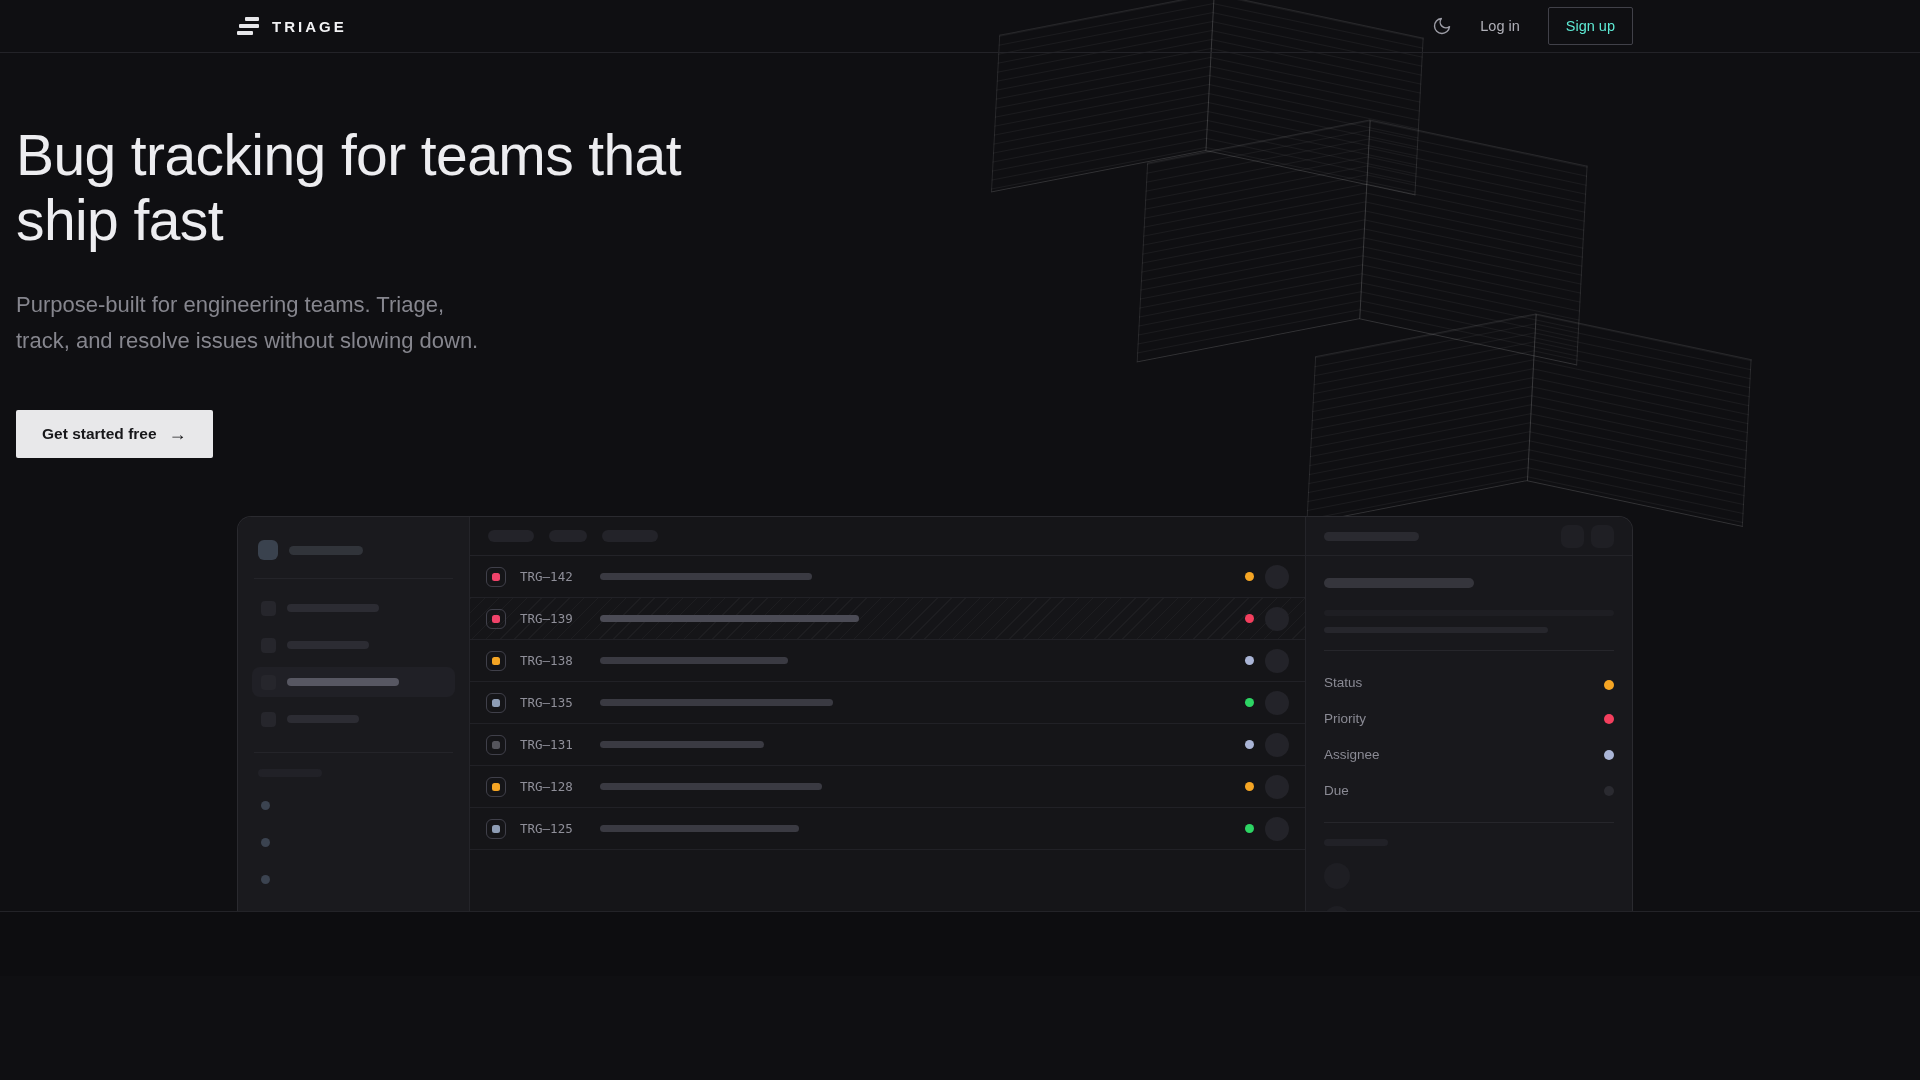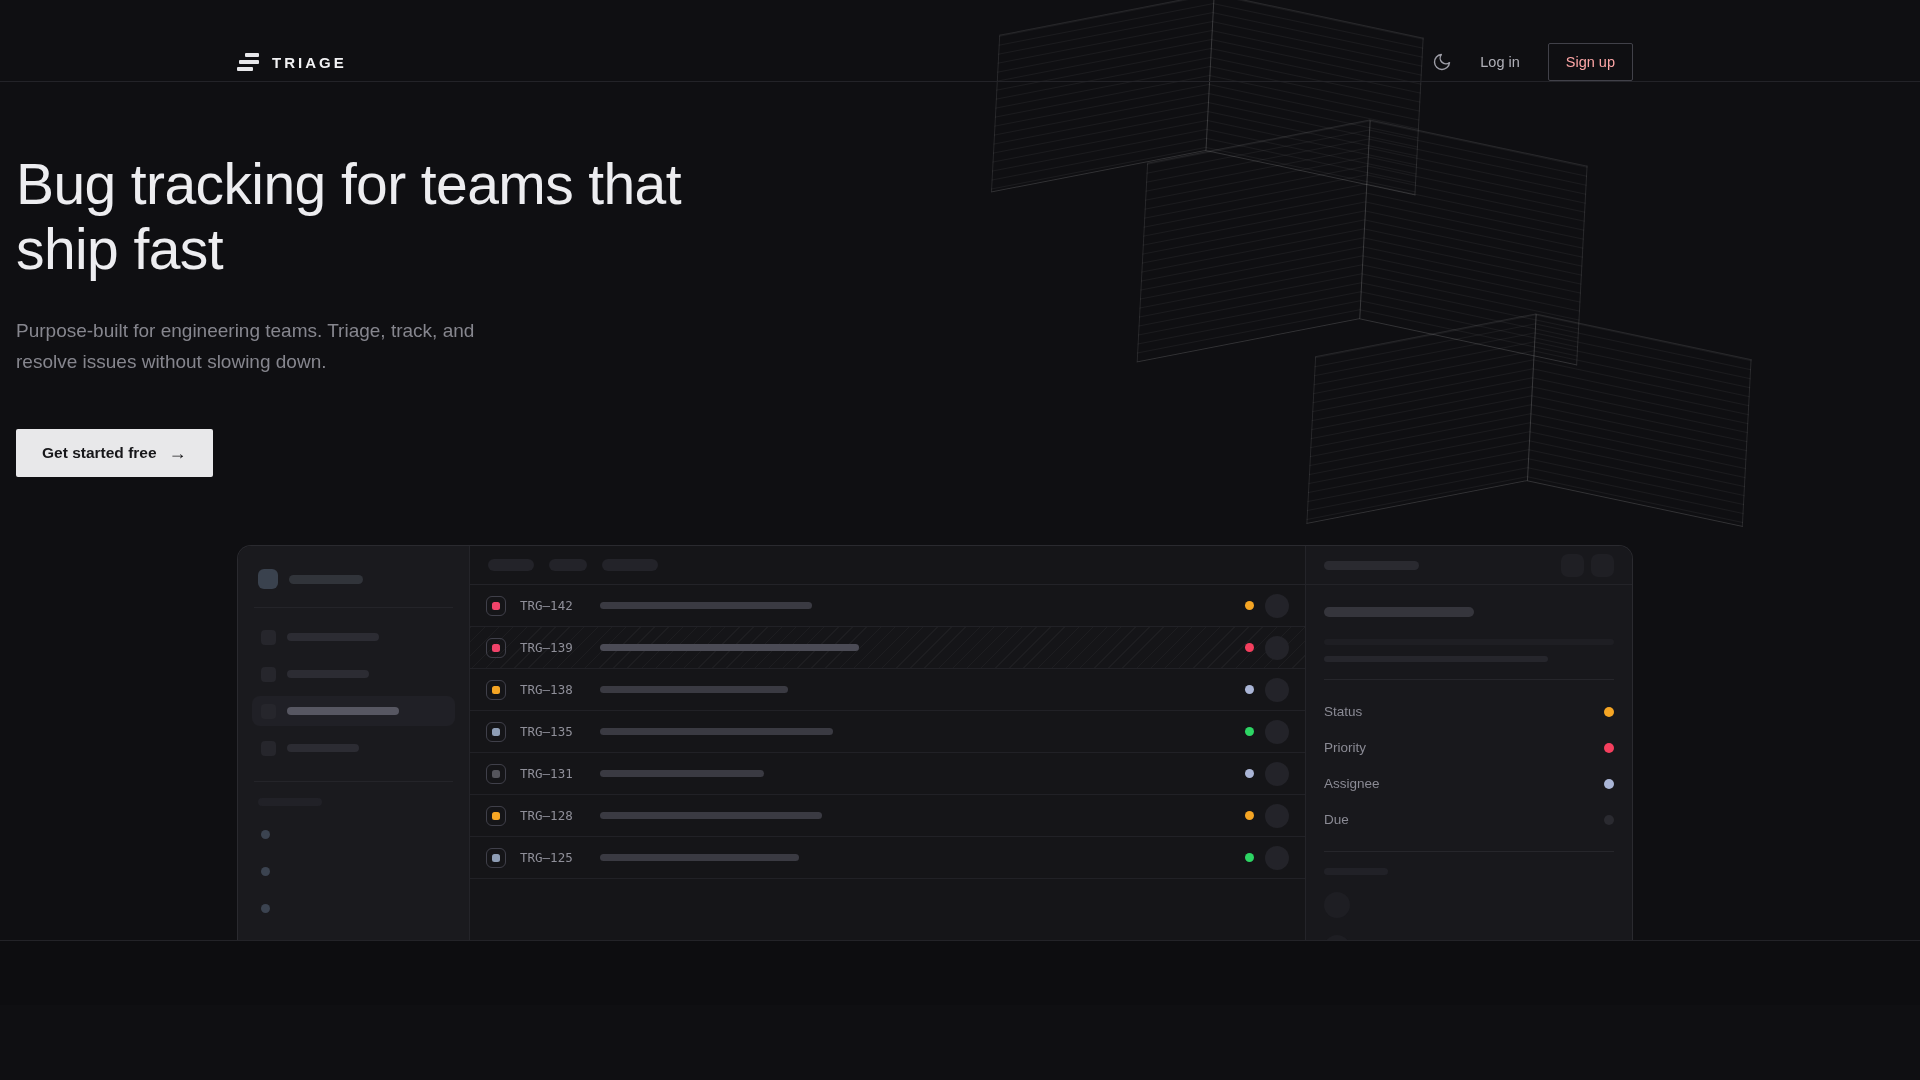--- a/index.html
+++ b/index.html
@@ -22,39 +22,39 @@
   .panel.left  { left: 0; transform: skewY(-14deg); transform-origin: 100% 50%; border-right: none; }
   .panel.right { transform: skewY(9deg); transform-origin: 0 50%; border-left: 1px solid rgba(255,255,255,0.17); }
   #bk1 { left: 1002px; top: -18px; transform: rotate(3deg); }
   #bk1 .panel { width: 212px; height: 158px; } #bk1 .panel.right { left: 212px; }
   #bk2 { left: 1150px; top: 108px; transform: rotate(3deg); }
   #bk2 .panel { width: 220px; height: 200px; } #bk2 .panel.right { left: 220px; }
   #bk3 { left: 1318px; top: 302px; transform: rotate(3deg); }
   #bk3 .panel { width: 218px; height: 168px; } #bk3 .panel.right { left: 218px; }
 
   
-  .nav { position: relative; z-index: 2; height: 82px; border-bottom: 1px solid #232328; display: flex; align-items: flex-end; }
+  .nav { position: relative; z-index: 2; height: 53px; border-bottom: 1px solid #232328; display: flex; align-items: center; }
   .nav-inner { display: flex; align-items: center; justify-content: space-between; }
   .brand { display: flex; align-items: center; gap: 13px; cursor: pointer; }
   .logo-icon { display: flex; flex-direction: column; gap: 3px; width: 22px; }
   .logo-icon .b { height: 4px; border-radius: 1px; background: #e7e7ea; }
   .logo-icon .b1 { width: 14px; margin-left: 8px; }
   .logo-icon .b2 { width: 20px; margin-left: 2px; }
   .logo-icon .b3 { width: 16px; }
   .brand-name { font-size: 15px; font-weight: bold; letter-spacing: 3px; color: #f2f2f4; }
   .nav-right { display: flex; align-items: center; gap: 28px; }
   .moon-btn { background: none; border: none; cursor: pointer; display: flex; align-items: center; }
   .login { color: #b0b0b8; font-size: 14.5px; cursor: pointer; text-decoration: none; }
-  .signup { background: transparent; border: 1px solid #414149; color: #fca5a5; font-size: 14.5px; padding: 10px 17px; border-radius: 2px; cursor: pointer; }
+  .signup { background: transparent; border: 1px solid #414149; color: #5eead4; font-size: 14.5px; padding: 10px 17px; border-radius: 2px; cursor: pointer; }
 
   
   .hero { position: relative; z-index: 1; height: 463px; }
   .hero-inner { padding-top: 70px; margin-left: 16px; }
   h1 { font-size: 57px; font-weight: 500; line-height: 1.14; letter-spacing: -0.6px; color: #ededf0; width: 720px; }
-  .subtitle { margin-top: 34px; font-size: 19px; line-height: 1.62; color: #86868e; max-width: 480px; }
+  .subtitle { margin-top: 34px; font-size: 22px; line-height: 1.62; color: #86868e; max-width: 480px; }
   .cta { margin-top: 52px; display: inline-flex; align-items: center; gap: 12px; background: #e8e8ea; color: #17171a; font-size: 15.5px; font-weight: bold; padding: 15px 26px; border: none; border-radius: 2px; cursor: pointer; }
   .cta .arrow { font-size: 18px; font-weight: normal; line-height: 1; }
 
   
   .showcase { position: relative; z-index: 1; height: 396px; border-bottom: 1px solid #232328; overflow: hidden; }
   .app-card {
     width: 1396px; margin-left: 237px; height: 560px;
     background: #151518; border: 1px solid #2a2a2f; border-bottom: none;
     border-radius: 14px 14px 0 0; display: flex; overflow: hidden;
   }
@@ -94,21 +94,21 @@
   .detail-head { height: 39px; border-bottom: 1px solid #232328; display: flex; align-items: center; padding: 0 18px; }
   .dh-bar { width: 95px; height: 9px; border-radius: 5px; background: #2a2a30; }
   .dh-btns { margin-left: auto; display: flex; gap: 7px; }
   .dh-btn { width: 23px; height: 23px; border-radius: 7px; background: #1f1f24; border: none; cursor: pointer; }
   .detail-body { padding: 22px 18px; }
   .d-title { width: 150px; height: 10px; border-radius: 5px; background: #35353c; }
   .d-line1 { margin-top: 22px; width: 100%; height: 6px; border-radius: 3px; background: #1e1e23; }
   .d-line2 { margin-top: 11px; width: 224px; height: 6px; border-radius: 3px; background: #26262c; }
   .d-div { margin-top: 17px; border-top: 1px solid #26262b; }
   .field { display: flex; align-items: center; justify-content: space-between; margin-top: 21px; }
-  .field.first { margin-top: 24px; }
+  .field.first { margin-top: 24px; align-items: flex-end; }
   .field-label { font-size: 13.5px; color: #8a8a94; }
   .field-dot { width: 10px; height: 10px; border-radius: 50%; }
   .d-div2 { margin-top: 24px; border-top: 1px solid #26262b; }
   .d-label { margin-top: 16px; width: 64px; height: 7px; border-radius: 4px; background: #212127; }
   .d-avatar { margin-top: 17px; width: 26px; height: 26px; border-radius: 50%; background: #1e1e23; }
 
   
   .footer { height: 64px; background: #0d0d10; }
 </style>
 </head>

